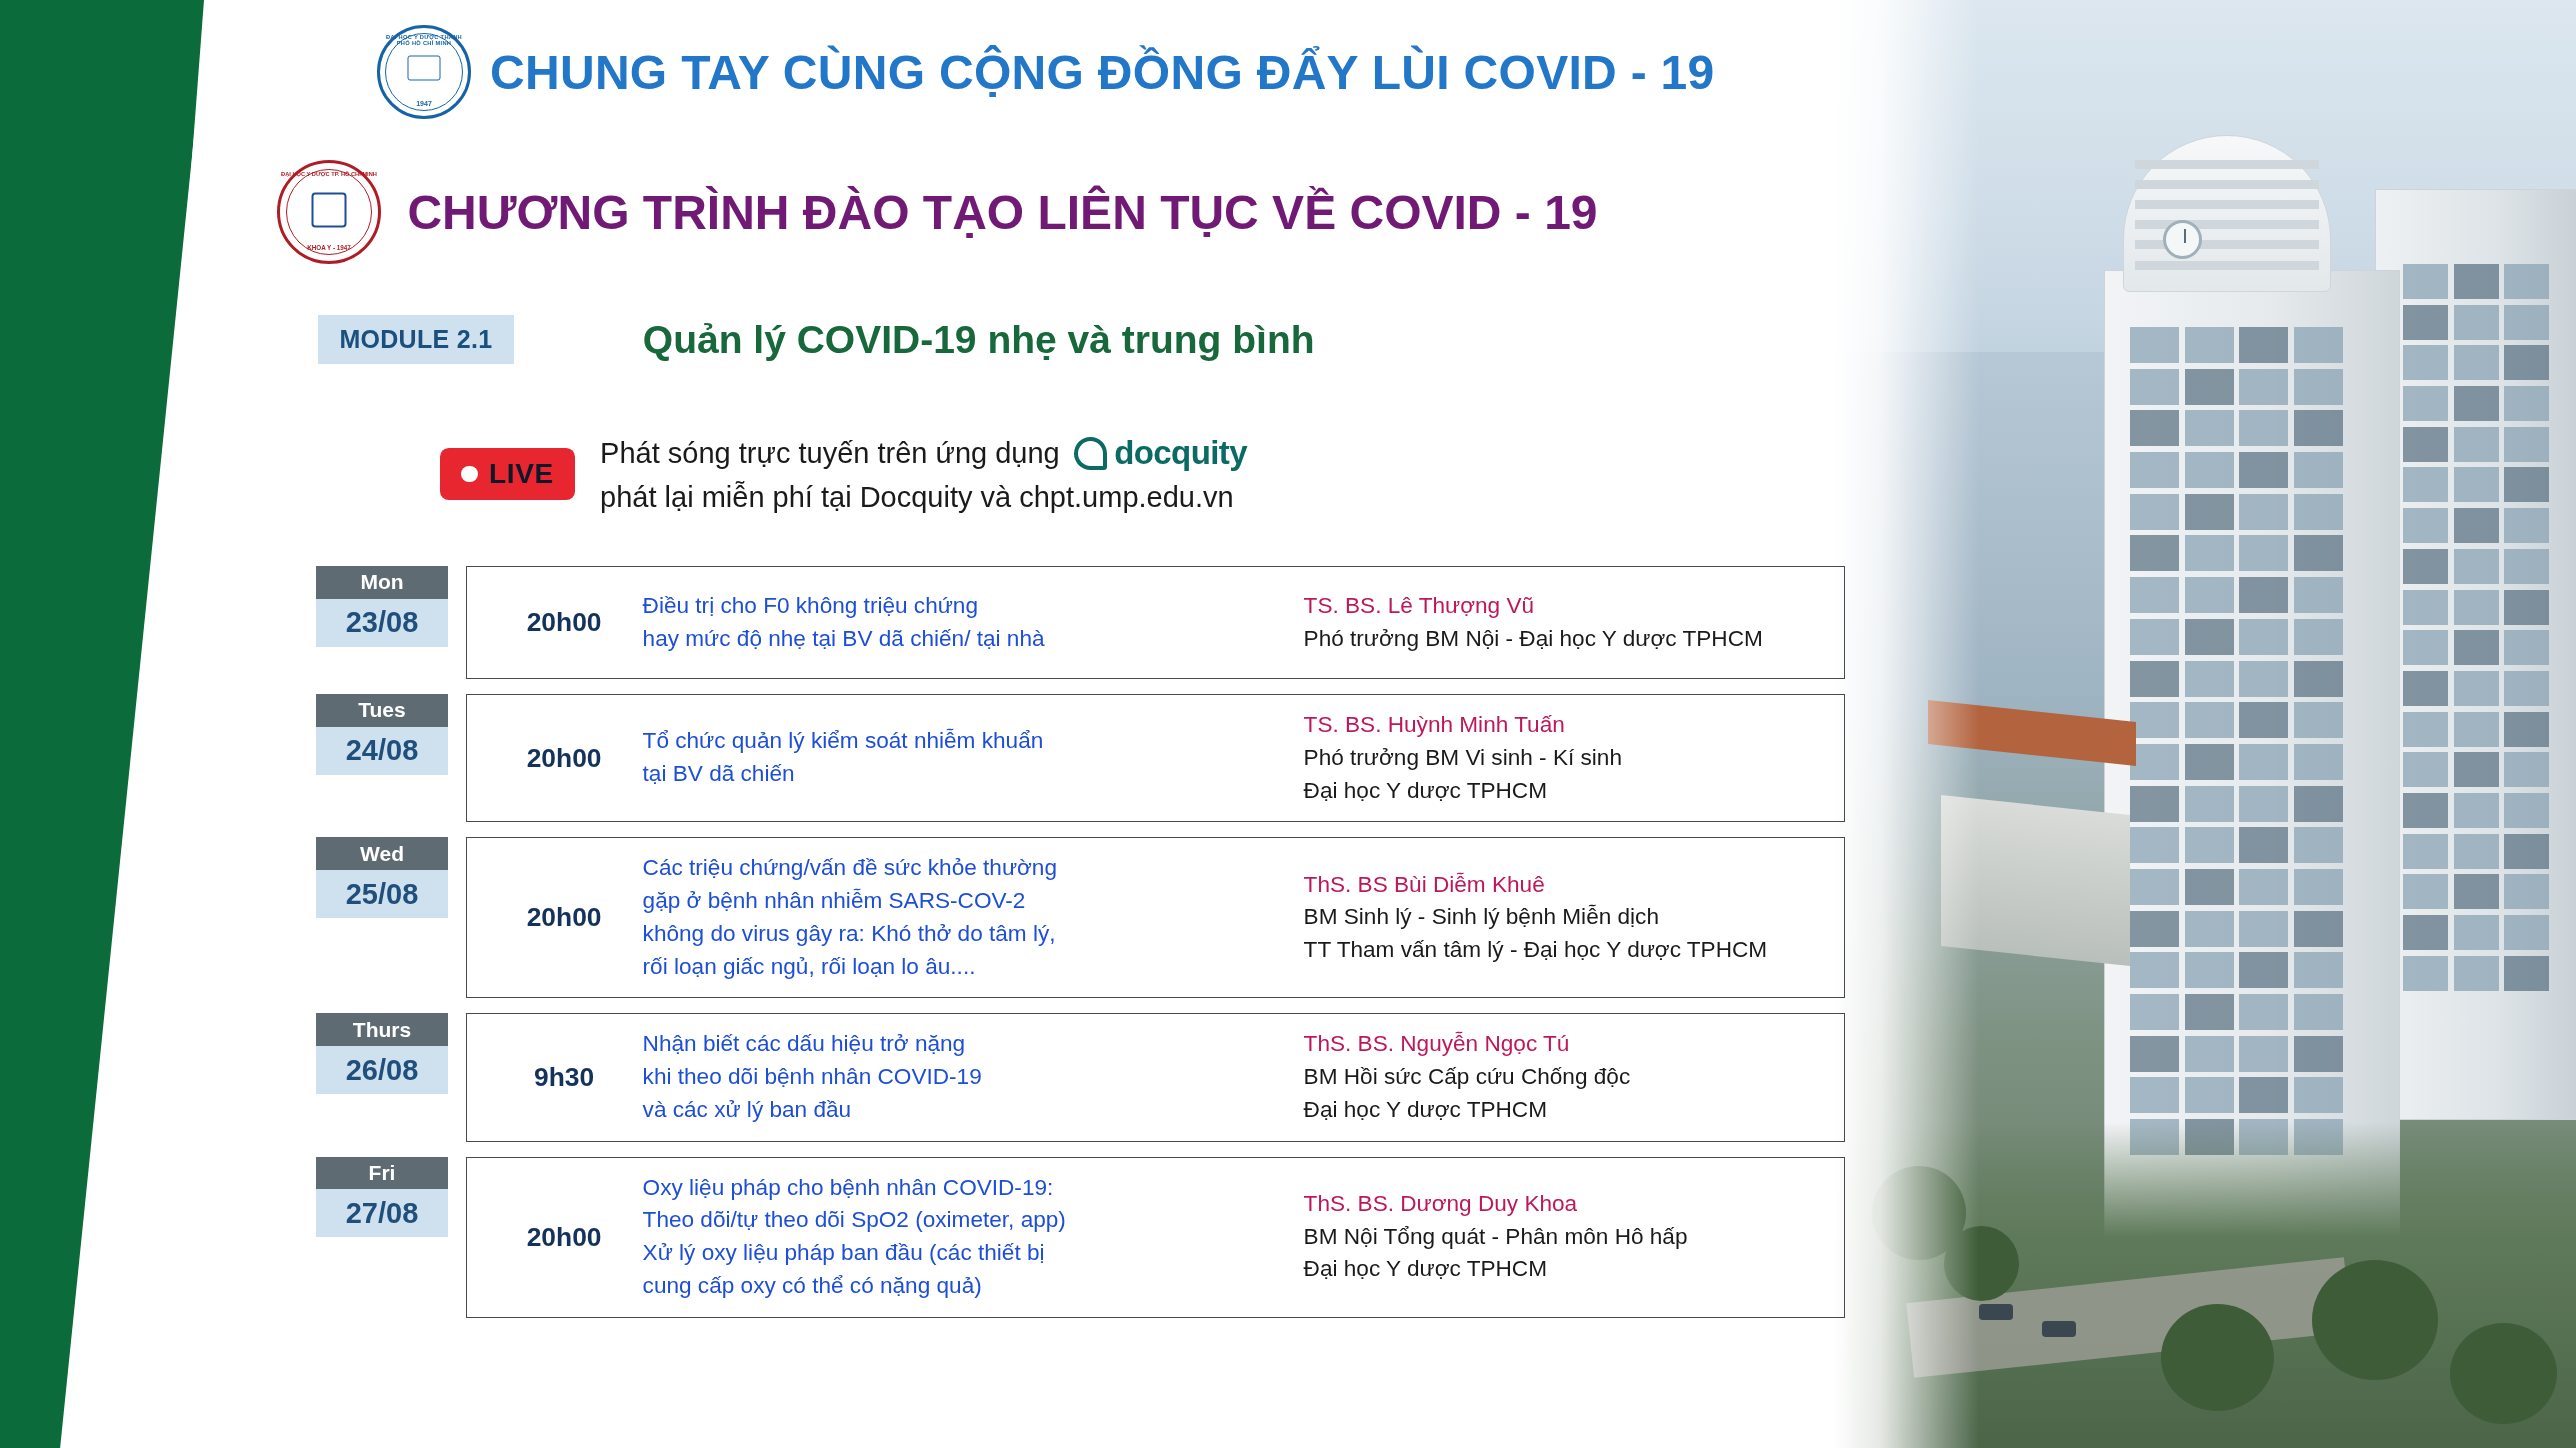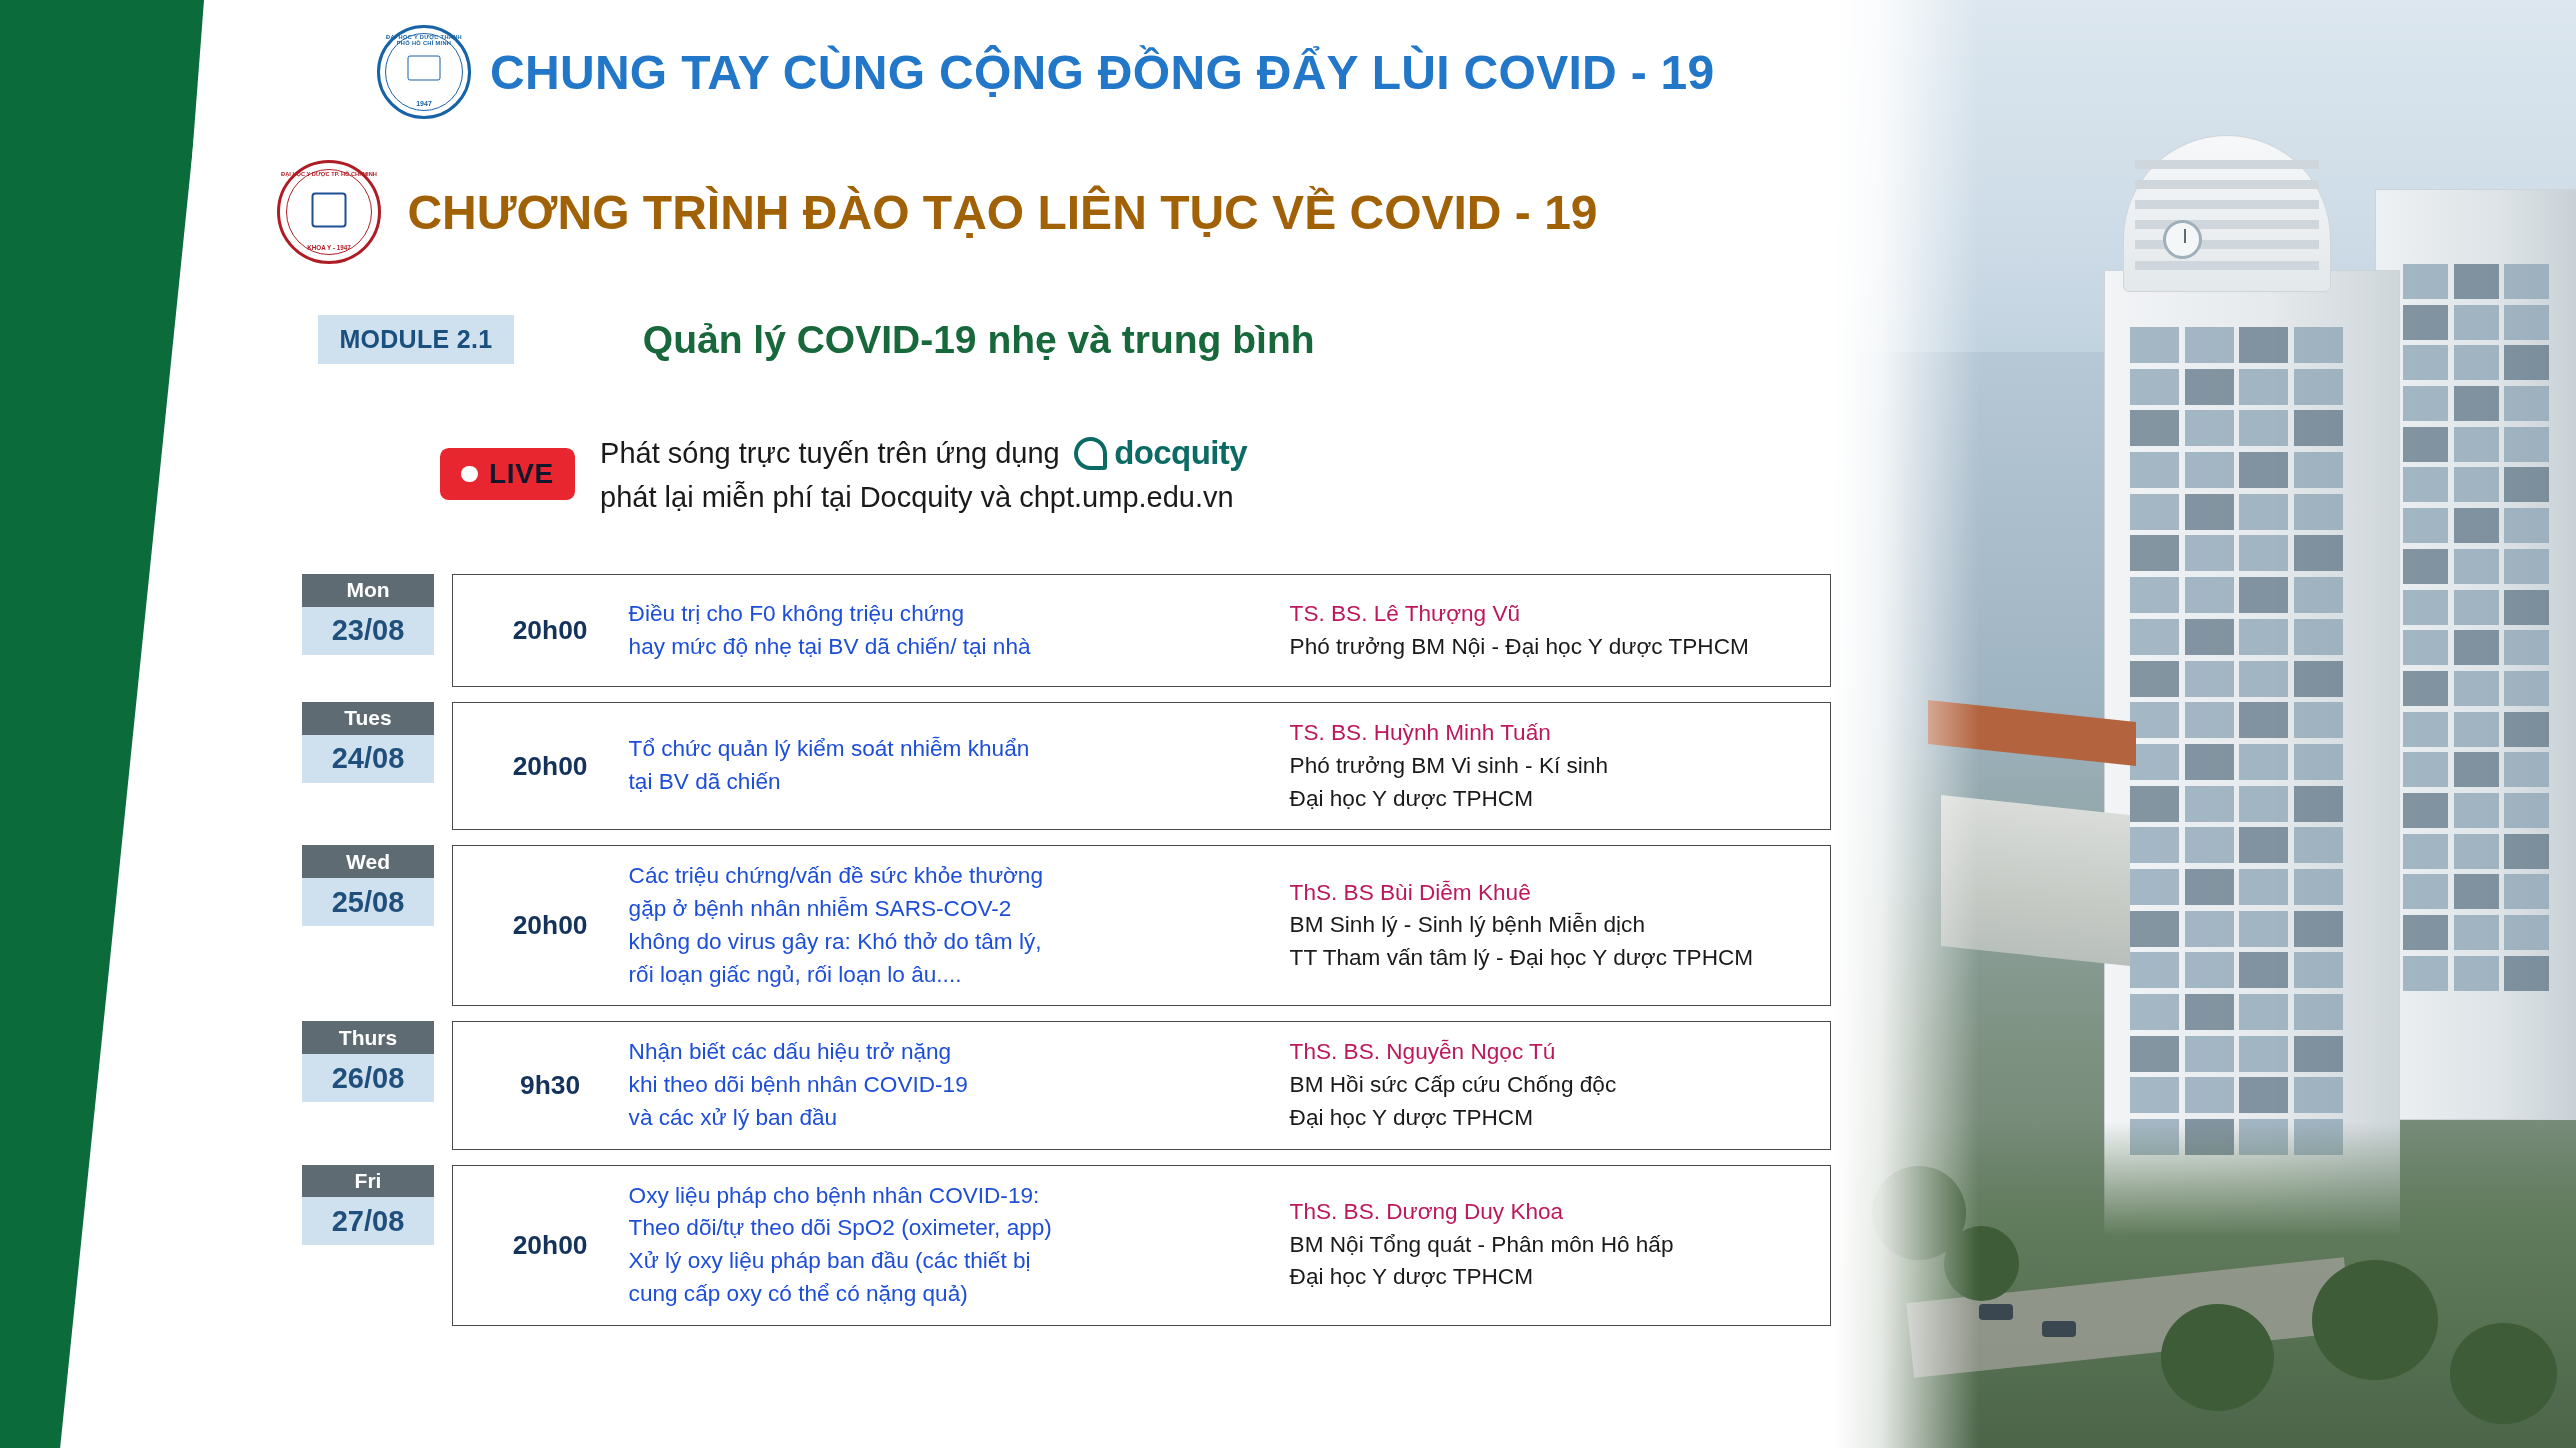--- a/index.html
+++ b/index.html
@@ -173,21 +173,21 @@
   }
   .logo-chpt .arc-text {
     position:absolute; left:0; top:7.5px; width:100%; text-align:center;
     font-size:5.7px; color:#b01c24; font-weight:bold;
   }
   .logo-chpt .yr {
     position:absolute; left:0; bottom:10px; width:100%; text-align:center;
     font-size:6.3px; color:#b01c24; font-weight:bold;
   }
   .hdr2 .title {
-    font-size: 48px; font-weight: bold; color: #a16207;
+    font-size: 48px; font-weight: bold; color: #701a75;
     white-space: nowrap;
   }
 
   
   .modrow {
     position:absolute; left: 318px; top: 315px;
     display:flex; align-items:center; gap: 90px;
   }
   .module-badge {
     background: #cfe1ef; color:#1b4f7e; font-weight:bold;
@@ -214,21 +214,21 @@
   .docquity {
     display:flex; align-items:center; gap:7.5px;
   }
   .docq-mark {
     width:33px; height:33px; border:4.4px solid #0b6b64; border-radius:50% 50% 10% 50%;
     transform: rotate(0deg);
   }
   .docq-word { font-size:33px; font-weight:bold; color:#0b6b64; letter-spacing:-0.6px; }
 
   
-  .schedule { position:absolute; left: 302px; top: 566px; width: 1529px; margin-top: 8px; }
+  .schedule { position:absolute; left: 316px; top: 566px; width: 1529px; }
   .srow { display:flex; align-items:flex-start; margin-bottom: 15px; }
   .datecol { width: 132px; flex:none; margin-right: 17.6px; }
   .dow {
     background:#5f6b72; color:#fff; text-align:center;
     font-size:21px; font-weight:bold; padding:4.4px 0;
   }
   .dnum {
     background:#cfe1ef; color:#1f4f7a; text-align:center;
     font-size:29px; font-weight:bold; padding:7.5px 0;
   }

